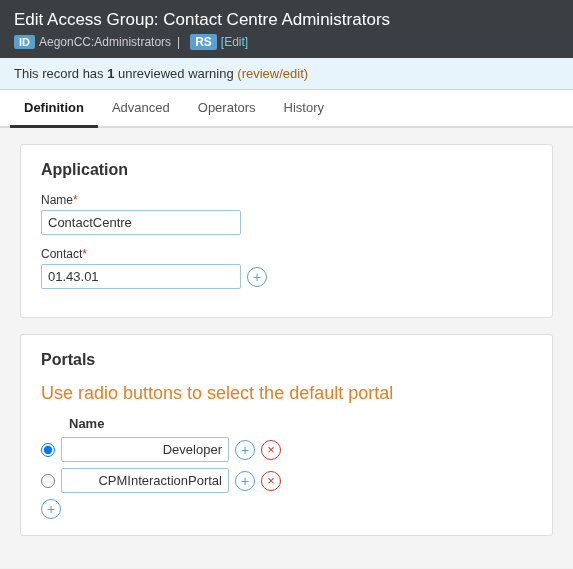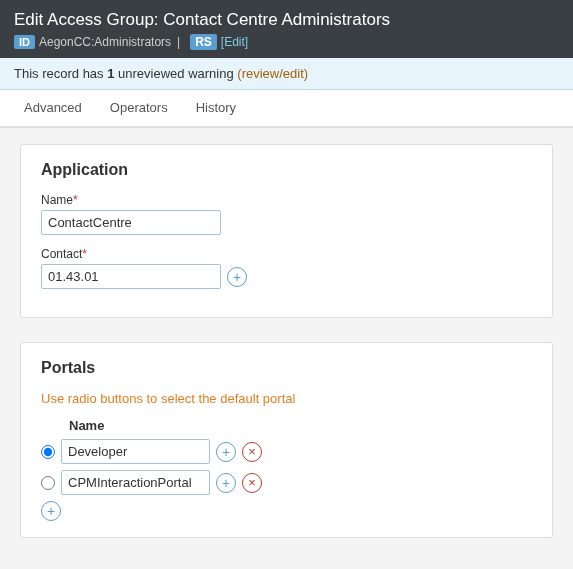--- a/index.html
+++ b/index.html
@@ -93,21 +93,21 @@
       background: #f4f4f4;
       padding: 16px 20px;
     }
 
     
     .section-box {
       background: #fff;
       border: 1px solid #ddd;
       border-radius: 3px;
       padding: 16px 20px;
-      margin-bottom: 24px;
+      margin-bottom: 16px;
     }
     .section-title {
       font-size: 16px;
       font-weight: bold;
       color: #333;
       margin-bottom: 14px;
     }
 
     
     .field-group {
@@ -126,21 +126,21 @@
       display: flex;
       align-items: center;
       gap: 6px;
     }
     input[type="text"] {
       border: 1px solid #a0c4e0;
       border-radius: 2px;
       padding: 4px 6px;
       font-size: 13px;
       color: #333;
-      width: 180px;
+      width: 200px;
       outline: none;
     }
 
     
     .btn-circle-plus {
       width: 20px;
       height: 20px;
       border-radius: 50%;
       border: 1.5px solid #5a9fcf;
       background: transparent;
@@ -165,21 +165,21 @@
       display: flex;
       align-items: center;
       justify-content: center;
       line-height: 1;
       padding: 0;
     }
 
     
     .portals-instruction {
       color: #e67e22;
-      font-size: 13px;
+      font-size: 18px;
       margin-bottom: 12px;
     }
     .portals-col-header {
       font-weight: bold;
       font-size: 13px;
       color: #333;
       padding-left: 28px;
       margin-bottom: 6px;
     }
 
@@ -189,21 +189,22 @@
       gap: 6px;
       margin-bottom: 6px;
     }
     .portal-row input[type="radio"] {
       margin: 0;
       cursor: pointer;
       width: 14px;
       height: 14px;
     }
     .portal-row input[type="text"] {
-      width: 149px;
+      width: 168px;
+      text-align: right;
     }
 
     .btn-add-portal {
       margin-top: 6px;
       background: transparent;
       border: none;
       cursor: pointer;
       color: #5a9fcf;
       display: flex;
       align-items: center;
@@ -227,20 +228,21 @@
 </div>
 
 <div class="warning-bar">
   <span>This record has</span>
   <strong>1</strong>
   <span>unreviewed warning</span>
   <a href="#" class="warning-link">(review/edit)</a>
 </div>
 
 <div class="tabs-bar">
+  <div class="tab active">Definition</div>
   <div class="tab">Advanced</div>
   <div class="tab">Operators</div>
   <div class="tab">History</div>
 </div>
 
 <div class="content">
 
   <div class="section-box">
     <div class="section-title">Application</div>
 

